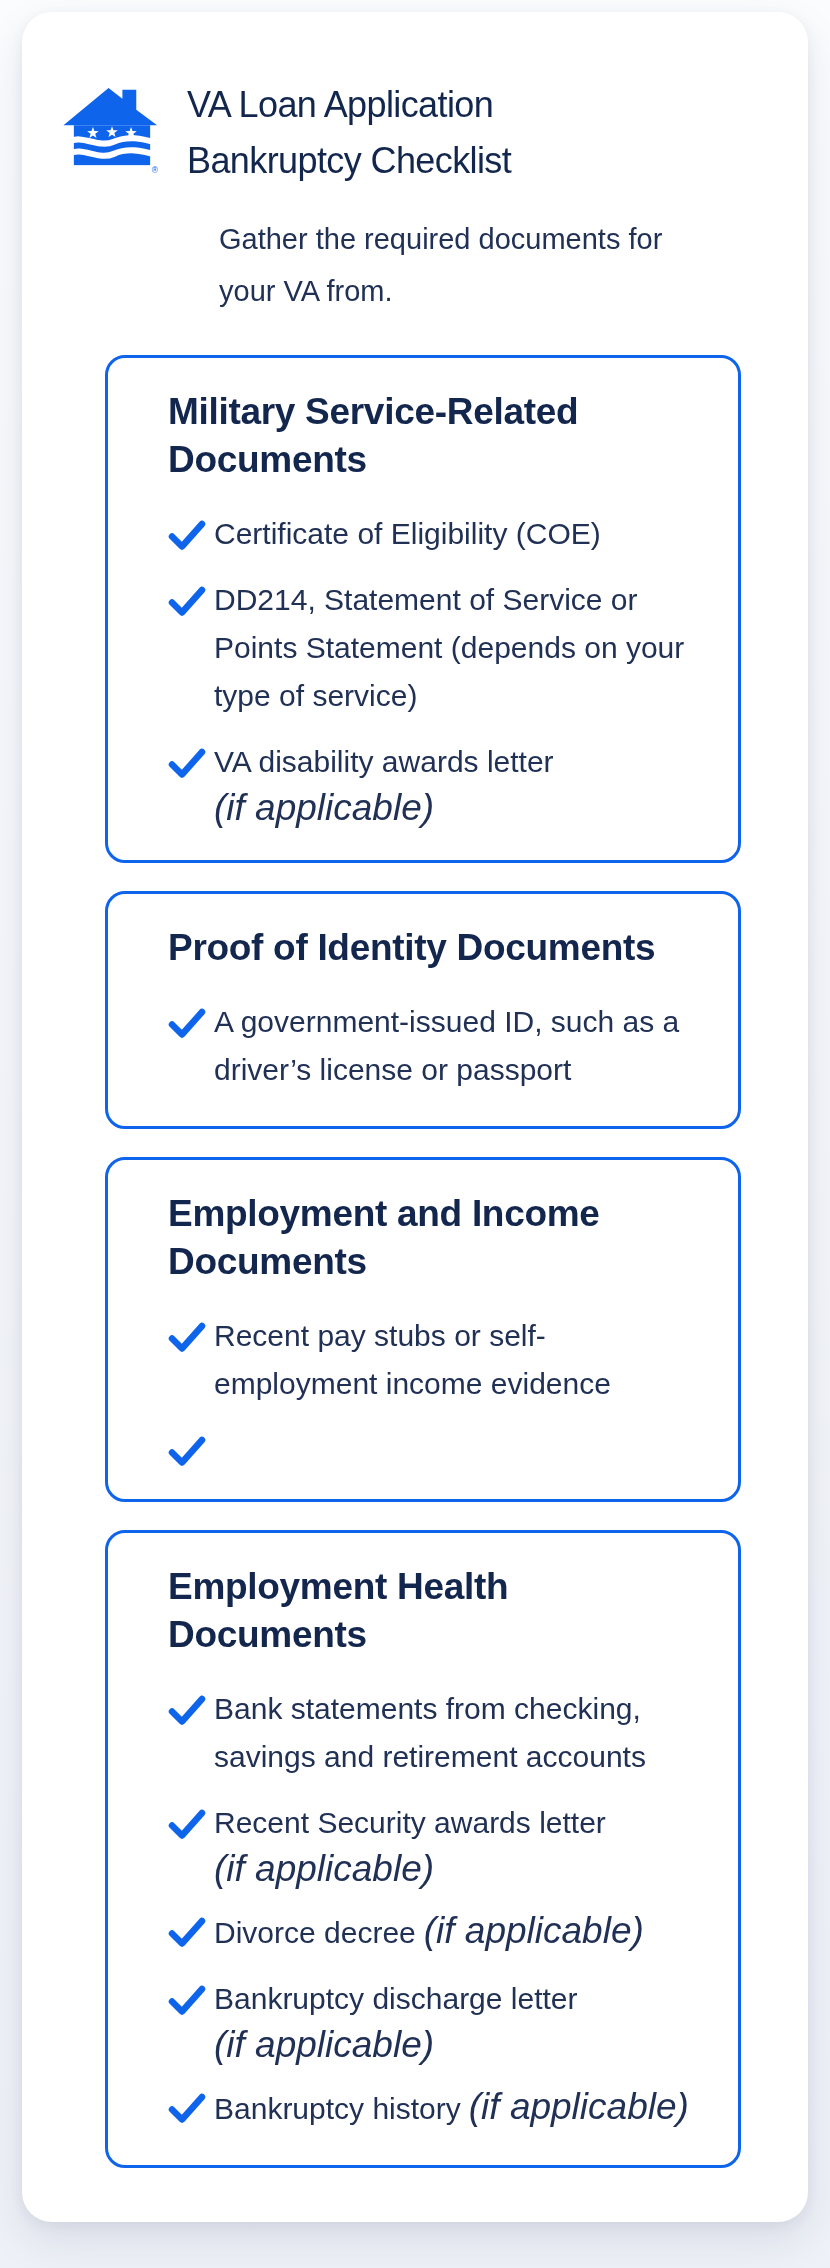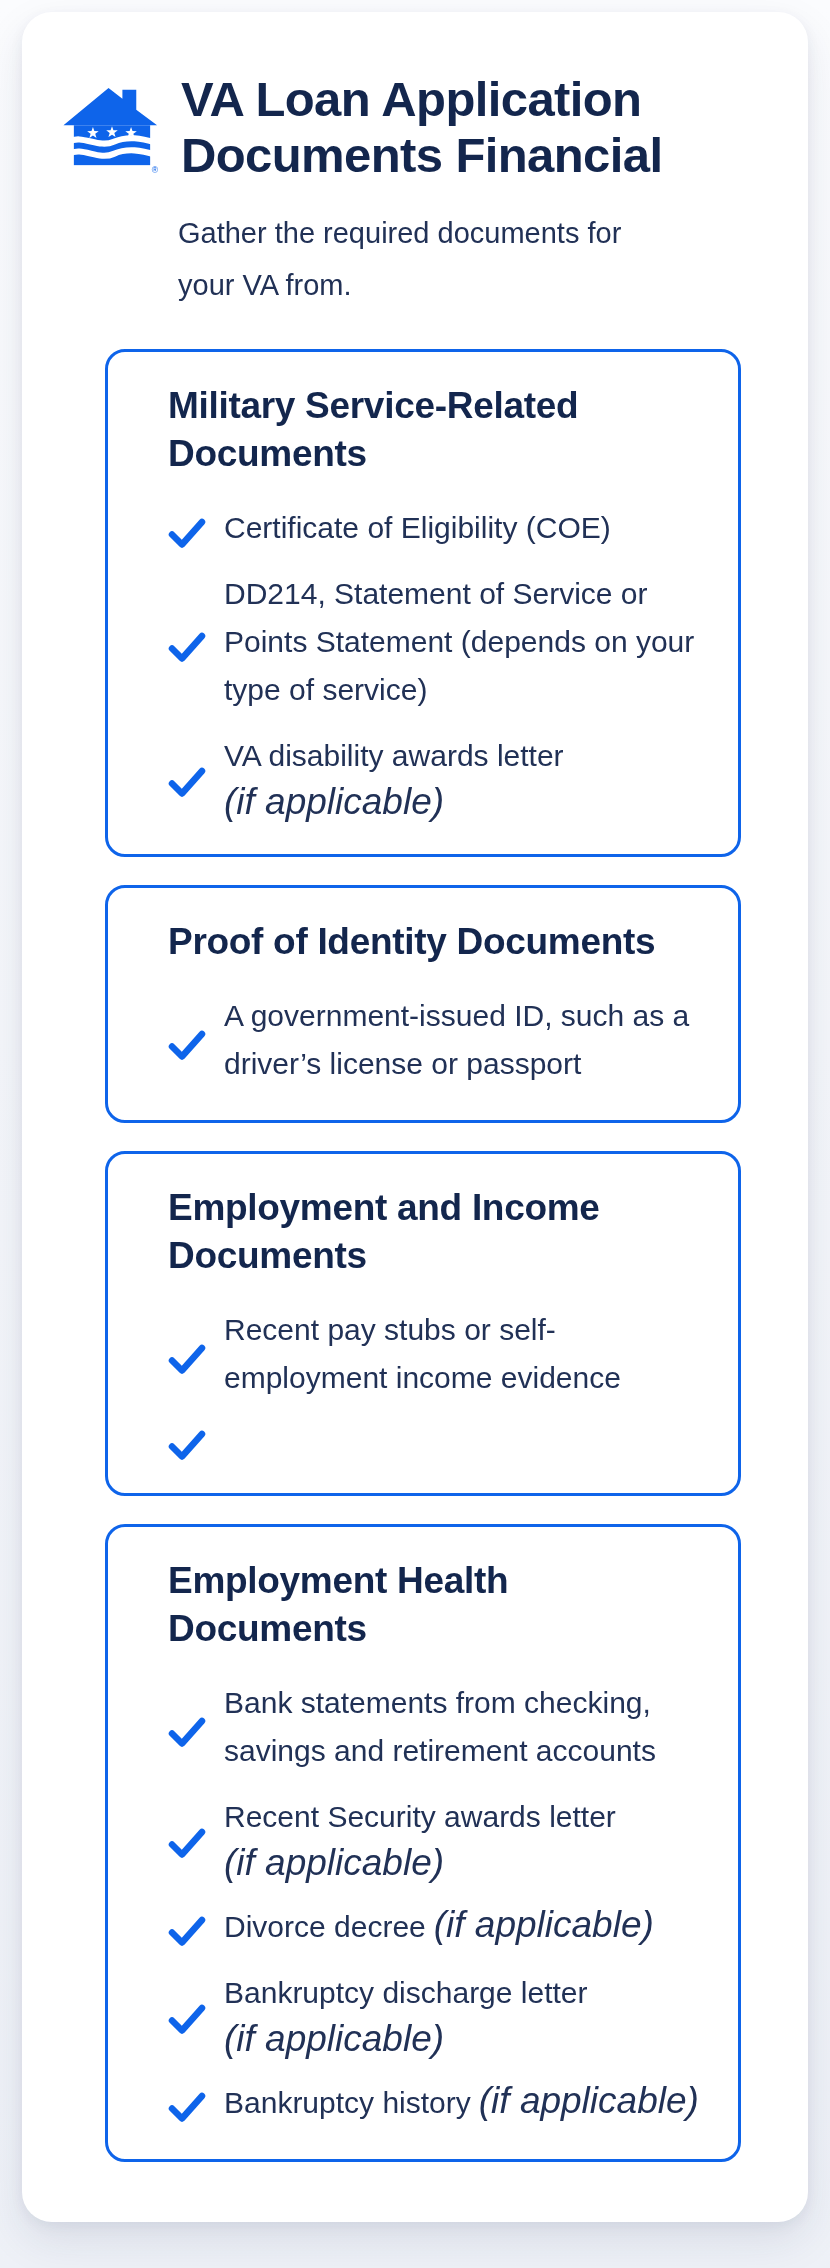--- a/index.html
+++ b/index.html
@@ -21,34 +21,34 @@
     position:absolute;left:22px;top:12px;width:786px;height:2210px;
     background:var(--card);border-radius:30px;
     box-shadow:0 18px 44px rgba(25,40,80,.10),0 4px 14px rgba(25,40,80,.06);
     padding:56px 40px 0 38px;overflow:hidden;
   }
   .header{display:flex;align-items:flex-start;gap:14px;}
   .logo{flex:none;margin-top:12px;}
   .lf{fill:var(--blue);}
   .lw{stroke:#fff;stroke-width:7;fill:none;}
   .lt{fill:var(--blue);font-family:"Liberation Sans",sans-serif;}
-  h1{margin:3px;font-size:49px;line-height:56px;font-weight:bold;color:var(--navy);letter-spacing:-0.6px;}
+  h1{margin:9px;font-size:36px;line-height:56px;font-weight:normal;color:var(--navy);letter-spacing:-0.6px;}
   .h1-line{display:block;}
   .subtitle{margin-top:24px;font-size:29px;line-height:52px;color:var(--text);}
-  .sub-line{display:block;}
+  .sub-line{display:block;margin-left:41px;}
   .sections{margin:38px 0 0 45px;display:flex;flex-direction:column;gap:28px;}
   .section{
     width:636px;background:#fff;
     border:3.5px solid var(--blue);border-radius:20px;
     padding:30px 32px 32px 60px;
   }
   h2{margin:0;font-size:37px;line-height:48px;font-weight:bold;color:var(--navy);letter-spacing:-0.3px;}
   .h2-line{display:block;}
   .items{list-style:none;margin:26px 0 0;padding:0;display:flex;flex-direction:column;gap:18px;}
-  .item{display:flex;align-items:center;gap:18px;font-size:30px;line-height:48px;color:var(--text);}
+  .item{display:flex;align-items:flex-start;gap:8px;font-size:30px;line-height:48px;color:var(--text);}
   .check{flex:none;margin-top:9px;}
   .check path{stroke:var(--blue);}
   .item-body{min-width:0;}
   .note{font-style:italic;font-size:37px;}
   .note.block{display:block;line-height:40px;margin-top:2px;}
   .note.inline{margin-left:8px;}
 </style>
 </head>
 <body>
 
@@ -65,21 +65,21 @@
         <path class="lw" d="M10 85 C26 76 44 93 62 85 C78 78 94 81 110 86"></path>
         <use href="#star" x="38" y="61" fill="#fff"></use>
         <use href="#star" x="60" y="60" fill="#fff"></use>
         <use href="#star" x="82" y="61" fill="#fff"></use>
         <text x="106" y="107" font-size="10" class="lt">®</text>
       </svg>
     </div>
     <div class="title-col">
       <h1>
         <span class="h1-line">VA Loan Application</span>
-        <span class="h1-line">Documents Financial</span>
+        <span class="h1-line">Bankruptcy Checklist</span>
       </h1>
       <div class="subtitle">
         <span class="sub-line">Gather the required documents for</span>
         <span class="sub-line">your VA from.</span>
       </div>
     </div>
   </div>
 
   <div class="sections" id="sections">
   <section class="section">

